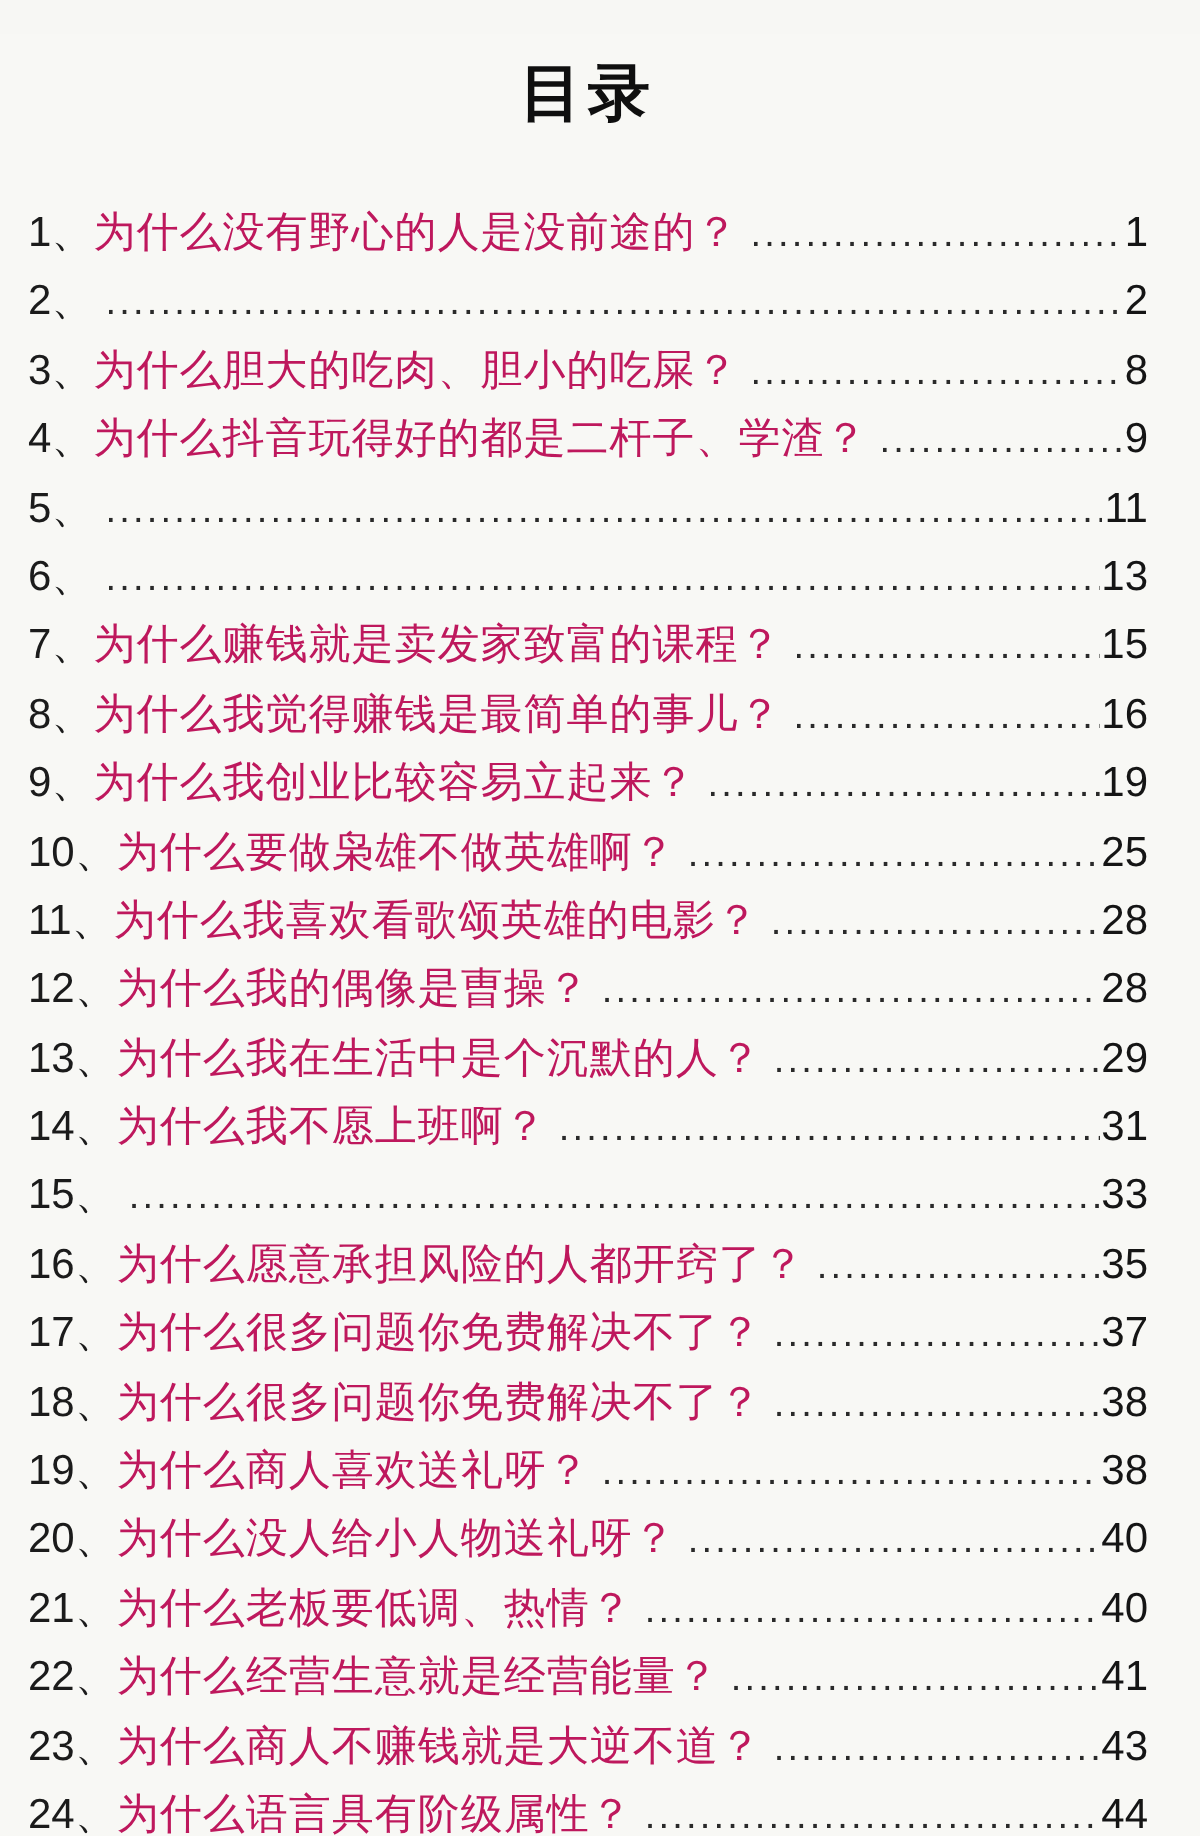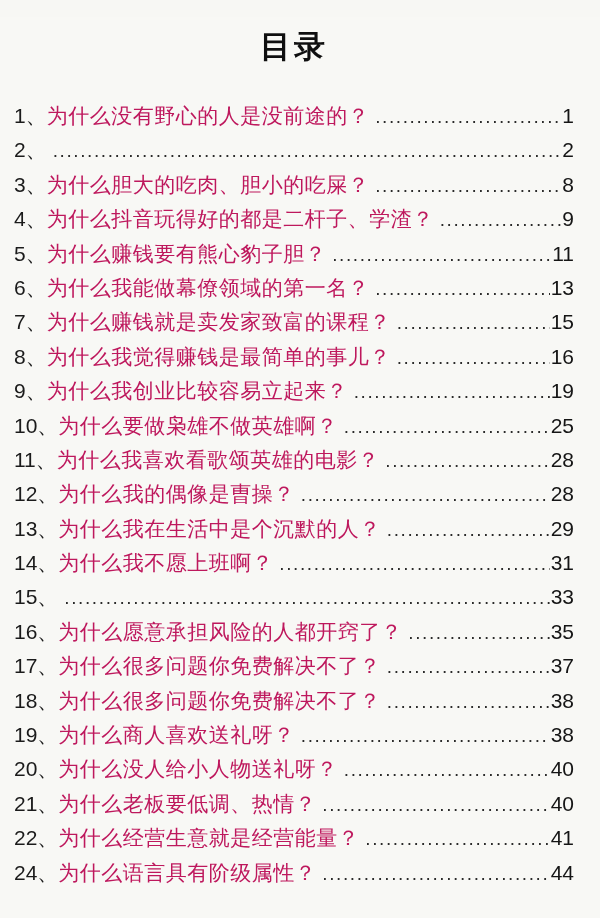--- a/index.html
+++ b/index.html
@@ -103,28 +103,26 @@
 
   <div class="toc-row">
     <span class="entry-num">4、</span>
     <span class="entry-title">为什么抖音玩得好的都是二杆子、学渣？</span>
     <span class="dot-leader"></span>
     <span class="entry-page">9</span>
   </div>
 
   <div class="toc-row">
     <span class="entry-num">5、</span>
-    <span class="entry-title">为什么赚钱要有熊心豹子胆？</span>
     <span class="dot-leader"></span>
     <span class="entry-page">11</span>
   </div>
 
   <div class="toc-row">
     <span class="entry-num">6、</span>
-    <span class="entry-title">为什么我能做幕僚领域的第一名？</span>
     <span class="dot-leader"></span>
     <span class="entry-page">13</span>
   </div>
 
   <div class="toc-row">
     <span class="entry-num">7、</span>
     <span class="entry-title">为什么赚钱就是卖发家致富的课程？</span>
     <span class="dot-leader"></span>
     <span class="entry-page">15</span>
   </div>
@@ -226,20 +224,26 @@
     <span class="entry-page">40</span>
   </div>
 
   <div class="toc-row">
     <span class="entry-num">22、</span>
     <span class="entry-title">为什么经营生意就是经营能量？</span>
     <span class="dot-leader"></span>
     <span class="entry-page">41</span>
   </div>
 
+  <div class="toc-row">
+    <span class="entry-num">23、</span>
+    <span class="entry-title">为什么商人不赚钱就是大逆不道？</span>
+    <span class="dot-leader"></span>
+    <span class="entry-page">43</span>
+  </div>
 
   <div class="toc-row">
     <span class="entry-num">24、</span>
     <span class="entry-title">为什么语言具有阶级属性？</span>
     <span class="dot-leader"></span>
     <span class="entry-page">44</span>
   </div>
 </div>
 </div>
 

